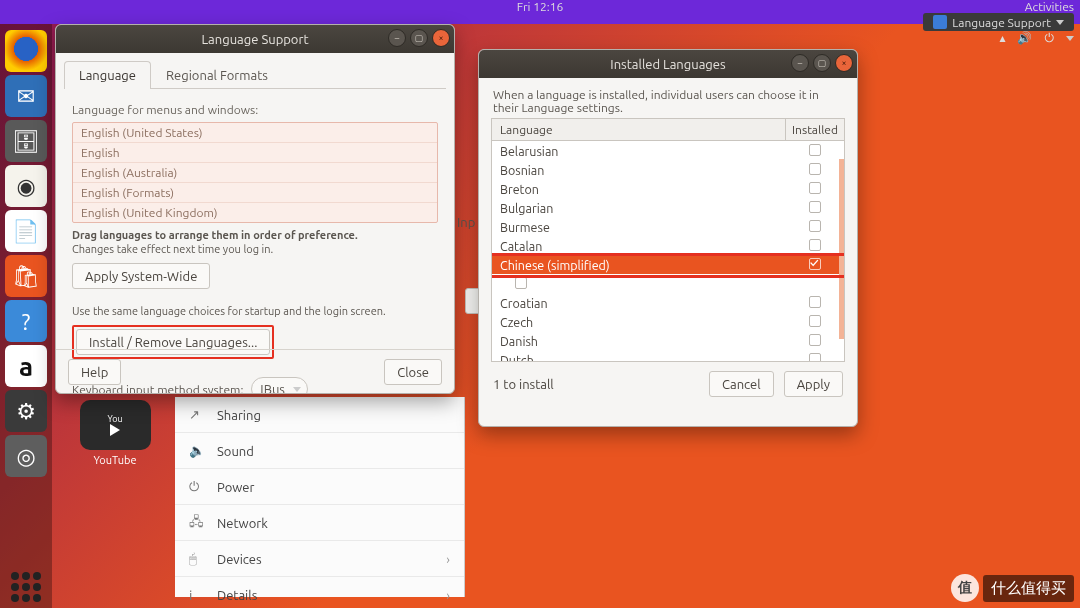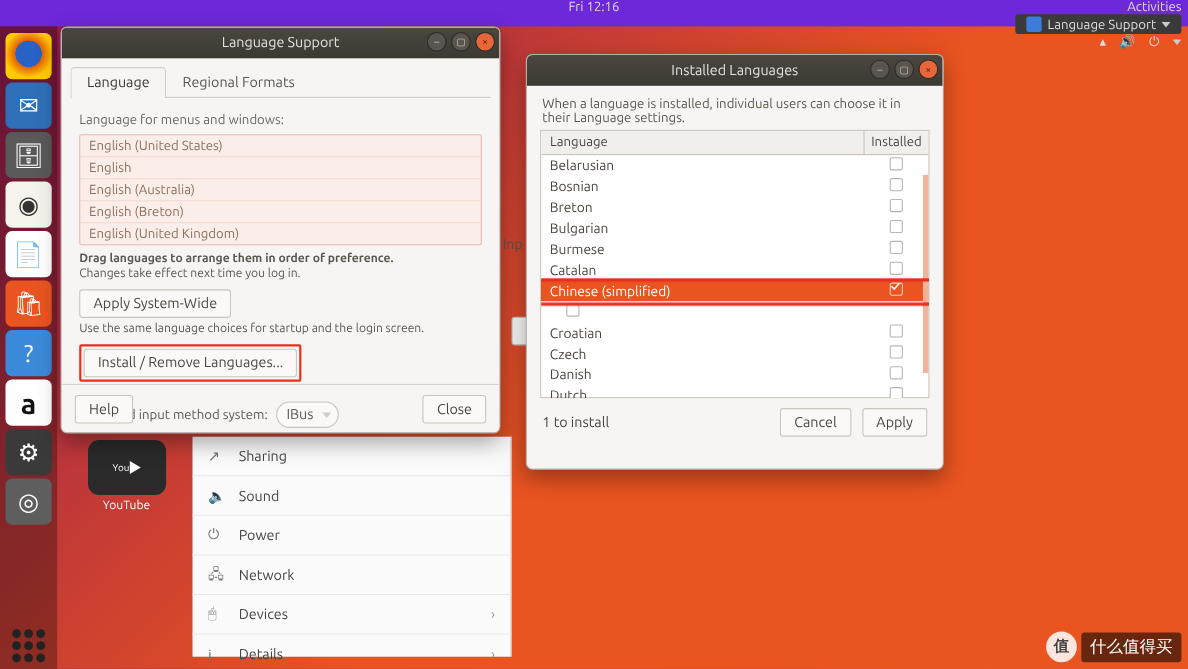--- a/index.html
+++ b/index.html
@@ -26,21 +26,21 @@
 .help{background:#3b8ad9;}
 .amazon{background:#fff;color:#111;font-weight:700;font-size:26px;}
 .gears{background:#3a3a3a;}
 .settings{background:#5e5e5e;}
 .dock-spacer{flex:1;}
 .apps-grid{width:30px;height:30px;display:grid;grid-template-columns:repeat(3,1fr);grid-template-rows:repeat(3,1fr);gap:3px;}
 .apps-grid span{background:#222;border-radius:50%;}
 
 
 #yt-tile{position:absolute;left:70px;top:400px;width:90px;text-align:center;color:#fff;font-size:11px;}
-#yt-tile .tile{width:71px;height:50px;background:#2a2a2a;border-radius:10px;margin:0 auto 4px;display:flex;flex-direction:row;align-items:center;justify-content:center;color:#fff;font-size:9px;}
+#yt-tile .tile{width:71px;height:50px;background:#2a2a2a;border-radius:10px;margin:0 auto 4px;display:flex;flex-direction:column;align-items:center;justify-content:center;color:#fff;font-size:9px;}
 #yt-tile .tri{width:0;height:0;border-left:10px solid #fff;border-top:6px solid transparent;border-bottom:6px solid transparent;}
 
 
 #settings-strip{position:absolute;left:175px;top:397px;width:290px;height:200px;background:#fbfbfb;border-right:1px solid #ccc;}
 .setting-row{height:36px;display:flex;align-items:center;padding:0 14px;border-bottom:1px solid #e9e9e9;font-size:13px;color:#444;gap:12px;}
 .setting-row .icon{width:16px;color:#777;}
 .setting-row .chev{margin-left:auto;color:#999;}
 
 
 .window{position:absolute;background:#f6f5f3;border:1px solid #b5b1ac;border-radius:6px;box-shadow:0 8px 20px rgba(0,0,0,.35);overflow:hidden;}
@@ -197,27 +197,27 @@
   <div class="tabs">
     <div class="tab active">Language</div>
     <div class="tab">Regional Formats</div>
   </div>
   <div class="panel">
     <div class="sect-label">Language for menus and windows:</div>
     <div class="lang-list" id="lang-list">
         <div class="lang-row">English (United States)</div>
         <div class="lang-row">English</div>
         <div class="lang-row">English (Australia)</div>
-        <div class="lang-row">English (Breton)</div>
+        <div class="lang-row">English (Formats)</div>
         <div class="lang-row">English (United Kingdom)</div>
       </div>
     <div class="hint" style="font-weight:600">Drag languages to arrange them in order of preference.</div>
     <div class="hint">Changes take effect next time you log in.</div>
     <div style="margin-top:8px"><span class="btn">Apply System-Wide</span></div>
-    <div class="hint" style="margin-top:4px">Use the same language choices for startup and the login screen.</div>
+    <div class="hint" style="margin-top:16px">Use the same language choices for startup and the login screen.</div>
     <div class="red-box">
       <span class="btn">Install / Remove Languages...</span>
     </div>
     <div class="kbd-row">
       <span>Keyboard input method system:</span>
       <span class="select">
         <span>IBus</span>
         <span class="caret-d"></span>
       </span>
     </div>

